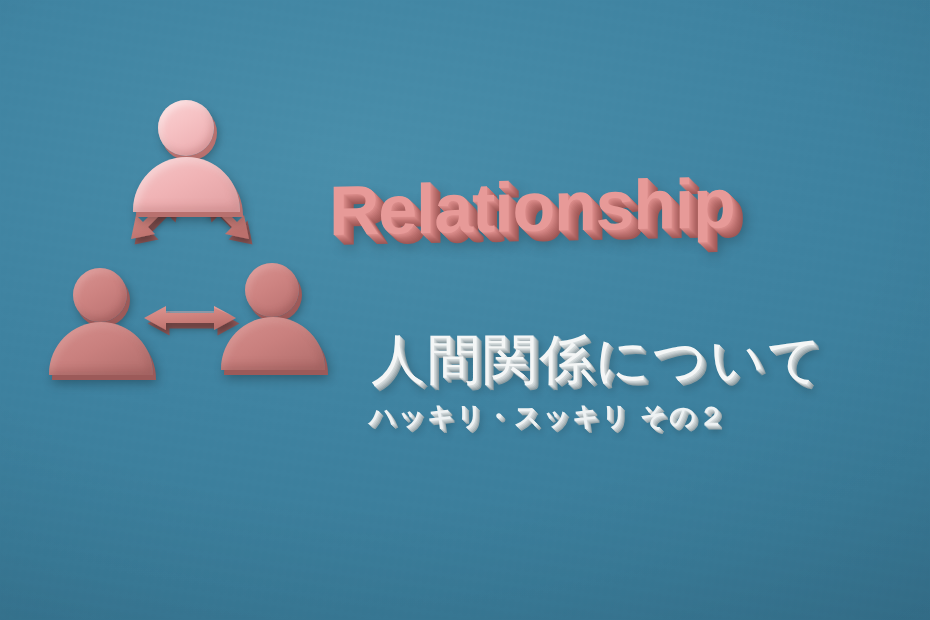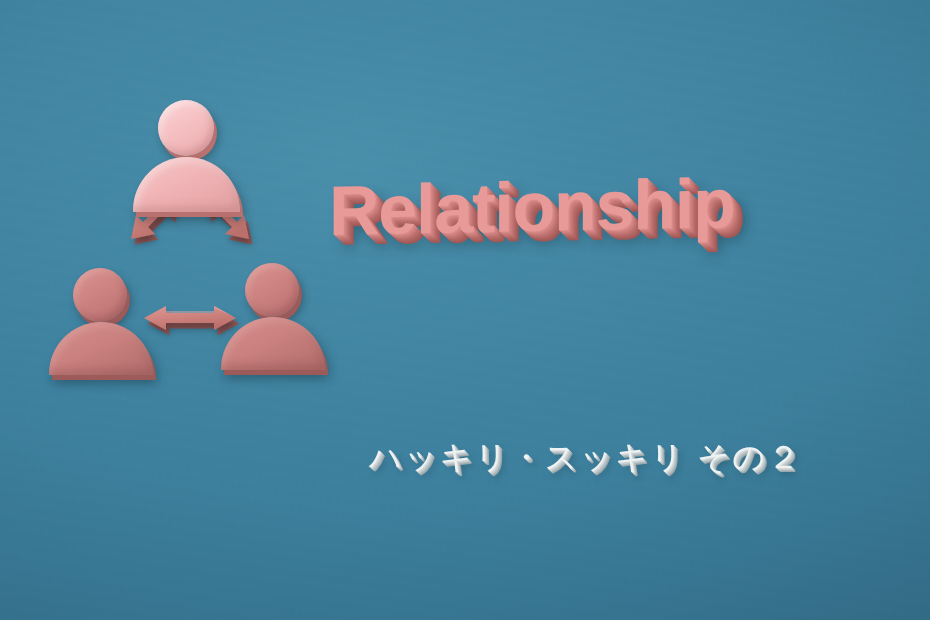--- a/index.html
+++ b/index.html
@@ -163,23 +163,23 @@
       1px 1px 0 #d6dcdd,
       2px 2px 0 #c7cfd1,
       3px 3px 0 #b4bdc0,
       4px 4px 0 #9facb0,
       5px 5px 0 #8b9ba0,
       6px 7px 8px rgba(0,0,0,.30);
   }
   .jp-sub {
     position: absolute;
     left: 369px;
-    top: 441px;
-    font-size: 32px;
-    font-weight: 400;
+    top: 403px;
+    font-size: 26px;
+    font-weight: 700;
     letter-spacing: 2.5px;
     color: #eef2f3;
     line-height: 1.06;
     white-space: nowrap;
     text-shadow:
       1px 1px 0 #d4dadc,
       2px 2px 0 #c2cbcd,
       3px 3px 0 #aeb9bc,
       4px 4px 0 #99a6aa,
       5px 6px 7px rgba(0,0,0,.28);
@@ -242,16 +242,17 @@
     </div>
 
     <div class="person rose">
       <div class="p-head" style="left:205px; top:178px; width:54px; height:54px;"></div>
       <div class="p-body" style="left:181px; top:232px; width:104px; height:53px;"></div>
     </div>
   </div>
 
   <div class="headline">Relationship</div>
 
+  <div class="jp-main">人間関係について</div>
 
   <div class="jp-sub">ハッキリ・スッキリ その２</div>
 
 </div>
 
 </body></html>

